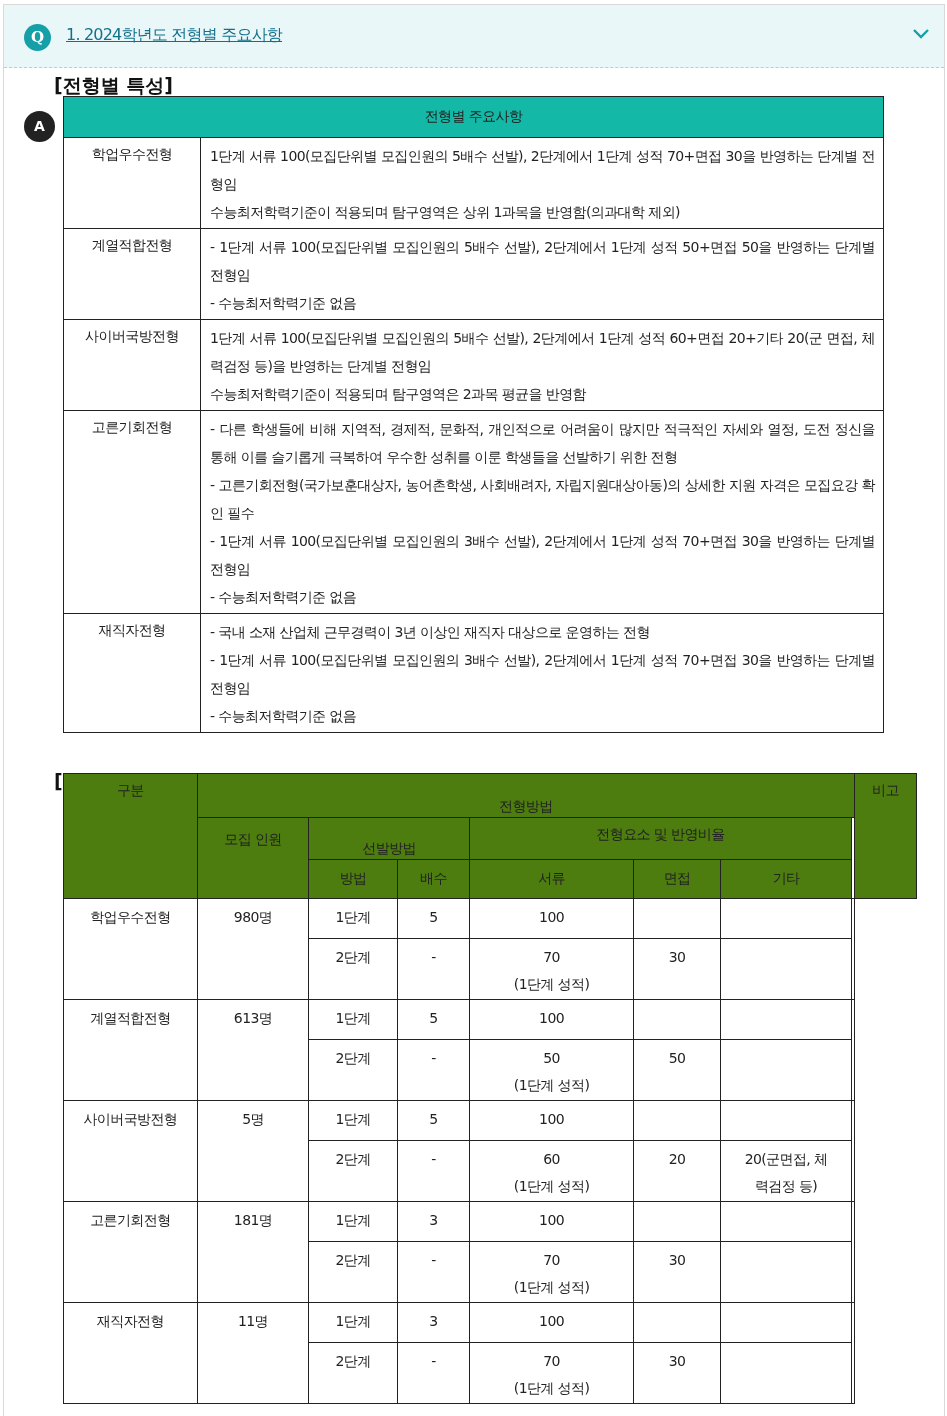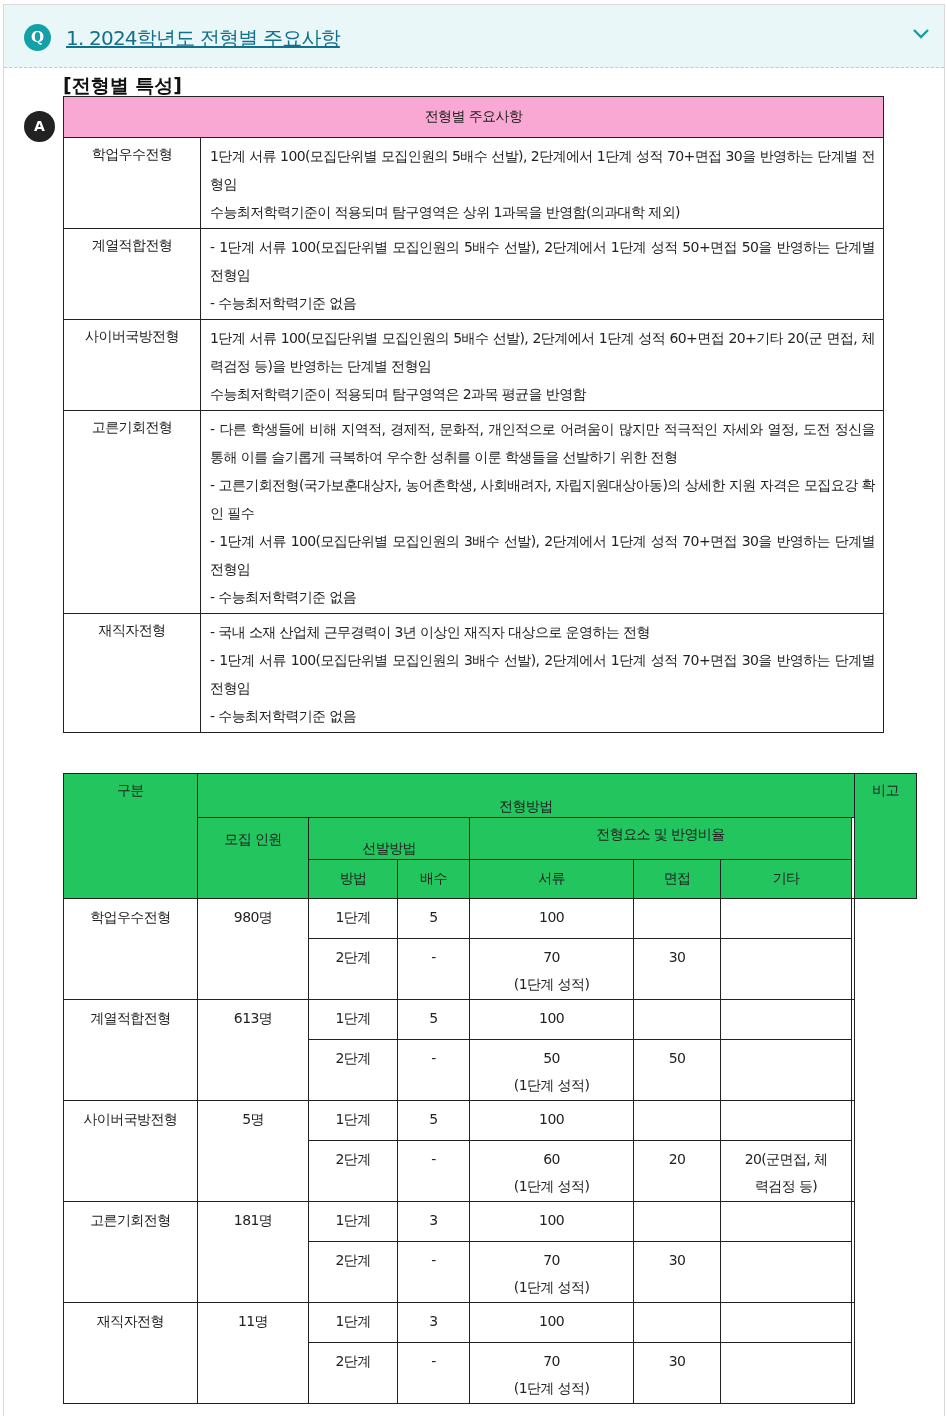--- a/index.html
+++ b/index.html
@@ -1,32 +1,32 @@
 <!DOCTYPE html>
 <html><head>
 <meta charset="utf-8">
 <style>
   html, body { margin:0; padding:0; background:#fff; }
   body { width:947px; height:1416px; position:relative; font-family:"DejaVu Sans", "Liberation Sans", sans-serif; color:#222; overflow:hidden; }
   .faq { position:absolute; left:3px; top:4px; width:942px; height:1412px; border-left:1px solid #d9d9d9; border-right:1px solid #d9d9d9; border-top:1px solid #d9d9d9; box-sizing:border-box; }
   .q-head { position:absolute; left:0; top:0; width:940px; height:62px; background:#eaf7f8; border-bottom:1px dashed #c8c8c8; cursor:pointer; }
   .q-badge { position:absolute; left:20px; top:19px; width:27px; height:27px; border-radius:50%; background:#14a0a6; color:#fff; font-family:"DejaVu Serif", serif; font-weight:bold; font-size:15px; line-height:27px; text-align:center; }
-  .q-title { position:absolute; left:62px; top:20px; font-size:20px; color:#12708c; text-decoration:underline; letter-spacing:-0.8px; }
+  .q-title { position:absolute; left:62px; top:20px; font-size:16px; color:#12708c; text-decoration:underline; letter-spacing:-0.8px; }
   .chev { position:absolute; right:14px; top:22px; width:18px; height:14px; }
   .a-badge { position:absolute; left:20px; top:106px; width:31px; height:31px; border-radius:50%; background:#222; color:#fff; font-weight:bold; font-size:14px; line-height:31px; text-align:center; }
-  .sec-title { position:absolute; left:63px; font-size:19px; font-weight:bold; color:#111; letter-spacing:0px; }
+  .sec-title { position:absolute; left:54px; font-size:19px; font-weight:bold; color:#111; letter-spacing:0px; }
   table { border-collapse:collapse; position:absolute; font-size:14px; letter-spacing:-0.6px; }
   td, th { border:1px solid #222; font-weight:normal; }
   .t1 { left:63px; top:96px; width:821px; }
-  .t1 th { background:#f9a8d4; height:38px; }
+  .t1 th { background:#14b8a6; height:38px; }
   .t1 td.name { width:134px; text-align:center; vertical-align:top; padding-top:8px; }
   .t1 td.desc { padding:4px 8px 2px 9px; line-height:28px; text-align:justify; }
   .t1 td.desc div { white-space:normal; }
   .t2 { left:63px; top:773px; width:854px; text-align:center; }
-  .t2 th { background:#22c55e; vertical-align:top; }
+  .t2 th { background:#4d7c0f; vertical-align:top; }
   .t2 td { vertical-align:top; line-height:27px; padding-top:5px; }
   .h1 { height:39px; }
   .h2 { height:39px;border-radius:16px; }
   .h3 { height:39px; }
 </style>
 </head>
 <body>
 
 <div class="faq">
   <div class="q-head">

